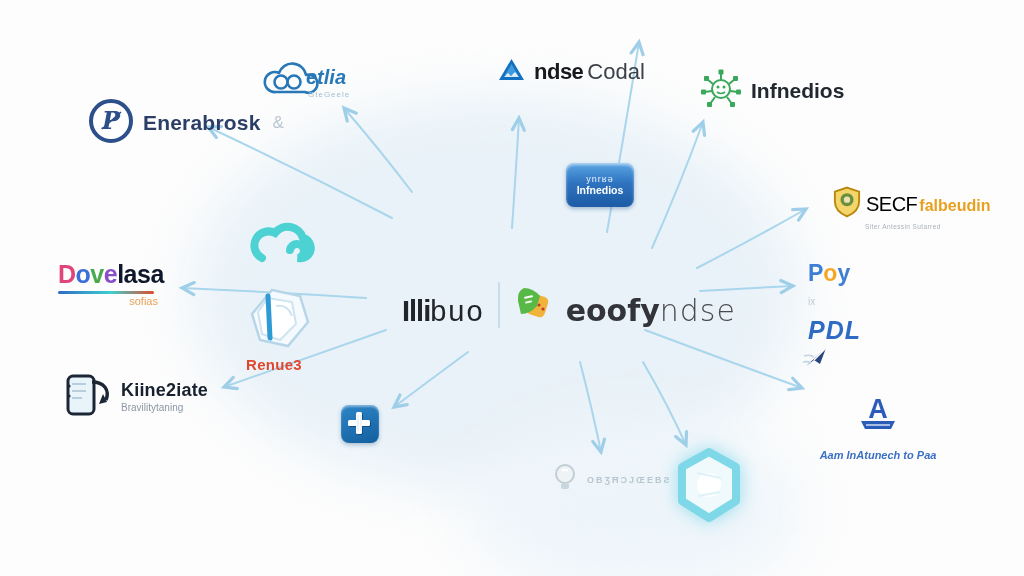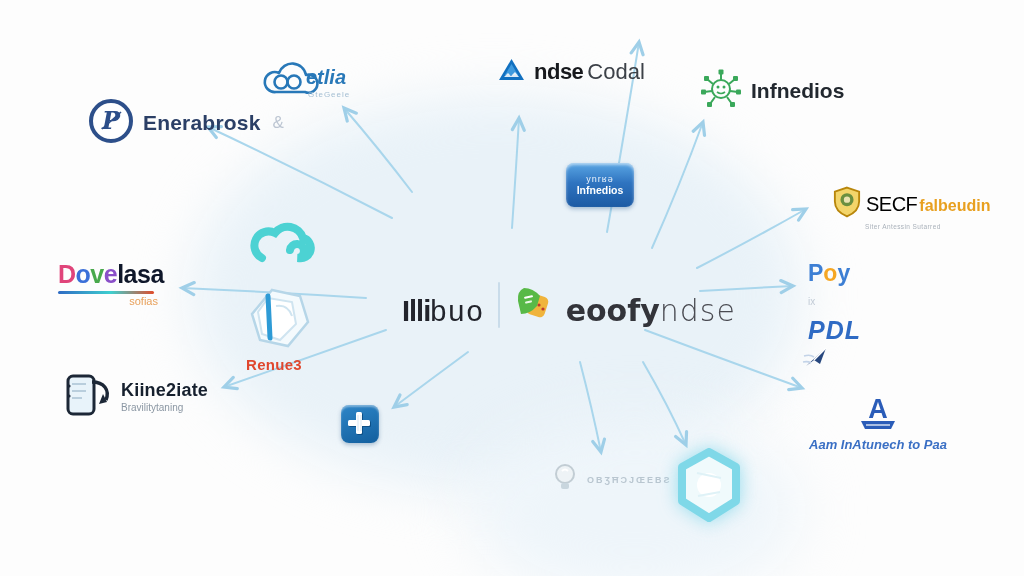--- a/index.html
+++ b/index.html
@@ -87,21 +87,21 @@
     box-shadow:inset 0 2px 2px rgba(255,255,255,.4), 0 2px 4px rgba(20,70,120,.3);
     display:flex; align-items:center; justify-content:center; }
 
   .bulb { left:552px; top:462px; align-items:center; }
   .bulb .label { font-size:9px; color:#b9c6d0; letter-spacing:2px; font-weight:600; }
 
   .hexglow { left:676px; top:448px; }
 
   .aam { left:818px; top:396px; width:120px; align-items:center; }
   .aam .mark { font-size:27px; font-weight:900; color:#2a5cb8; line-height:1; }
-  .aam .tagline { font-size:13px; font-weight:600; font-style:italic; color:#3a6fc4; margin-top:8px; white-space:nowrap; }
+  .aam .tagline { font-size:11px; font-weight:600; font-style:italic; color:#3a6fc4; margin-top:20px; white-space:nowrap; }
 
   .tealcloud { left:248px; top:212px; }
 </style>
 </head>
 <body>
 
 <div id="canvas">
 
   <div class="halo"></div>
   <div class="halo2"></div>

